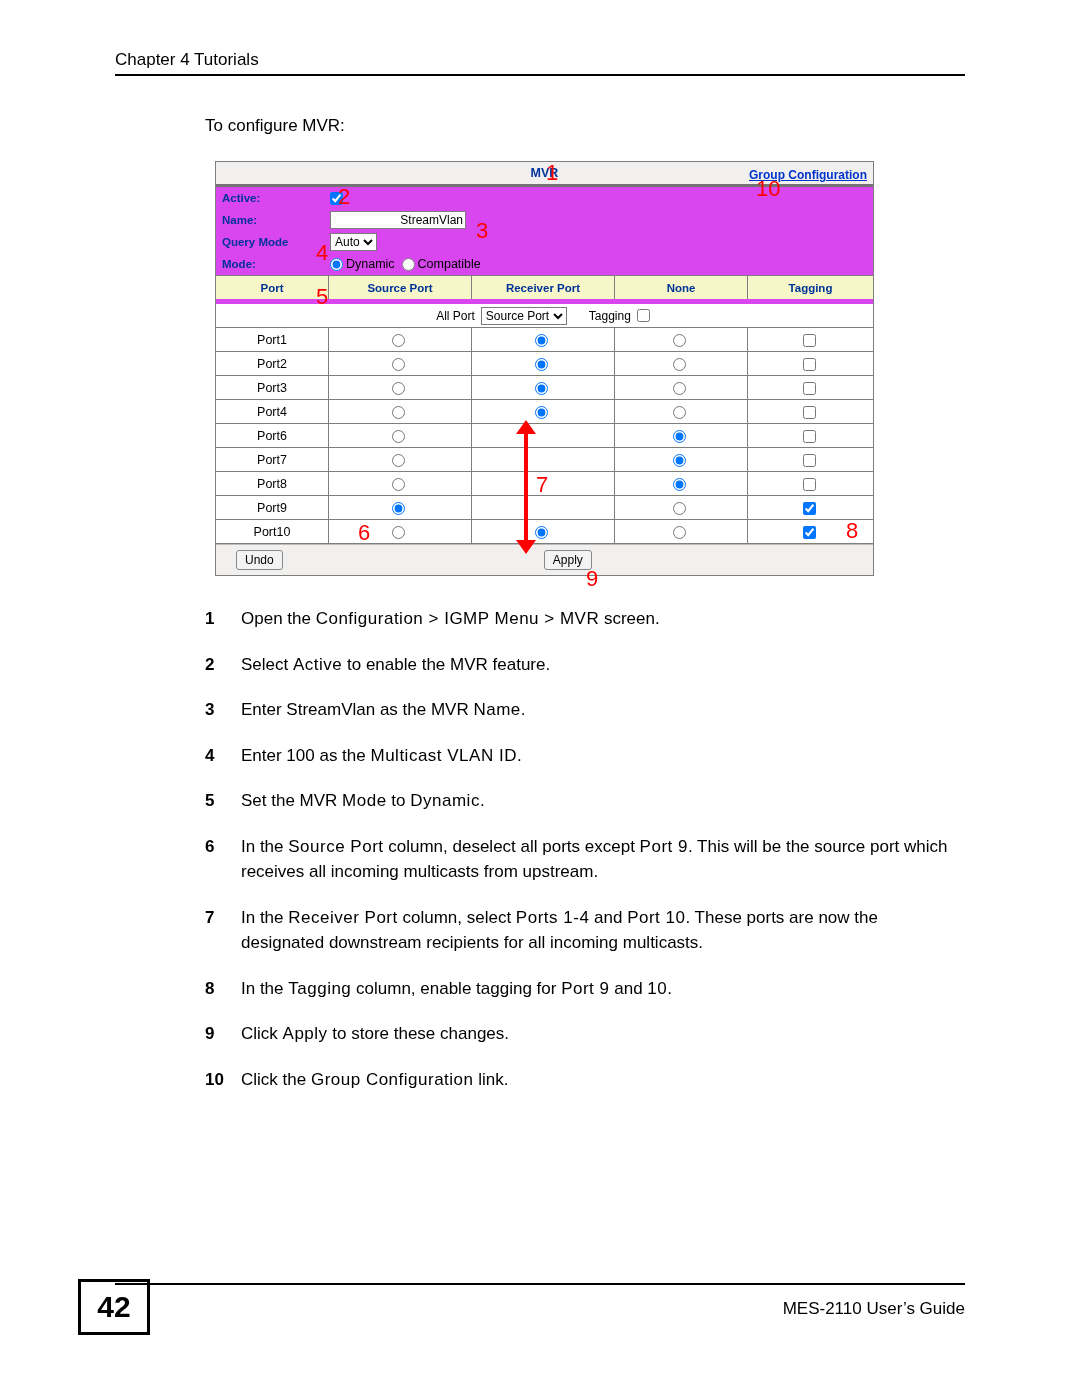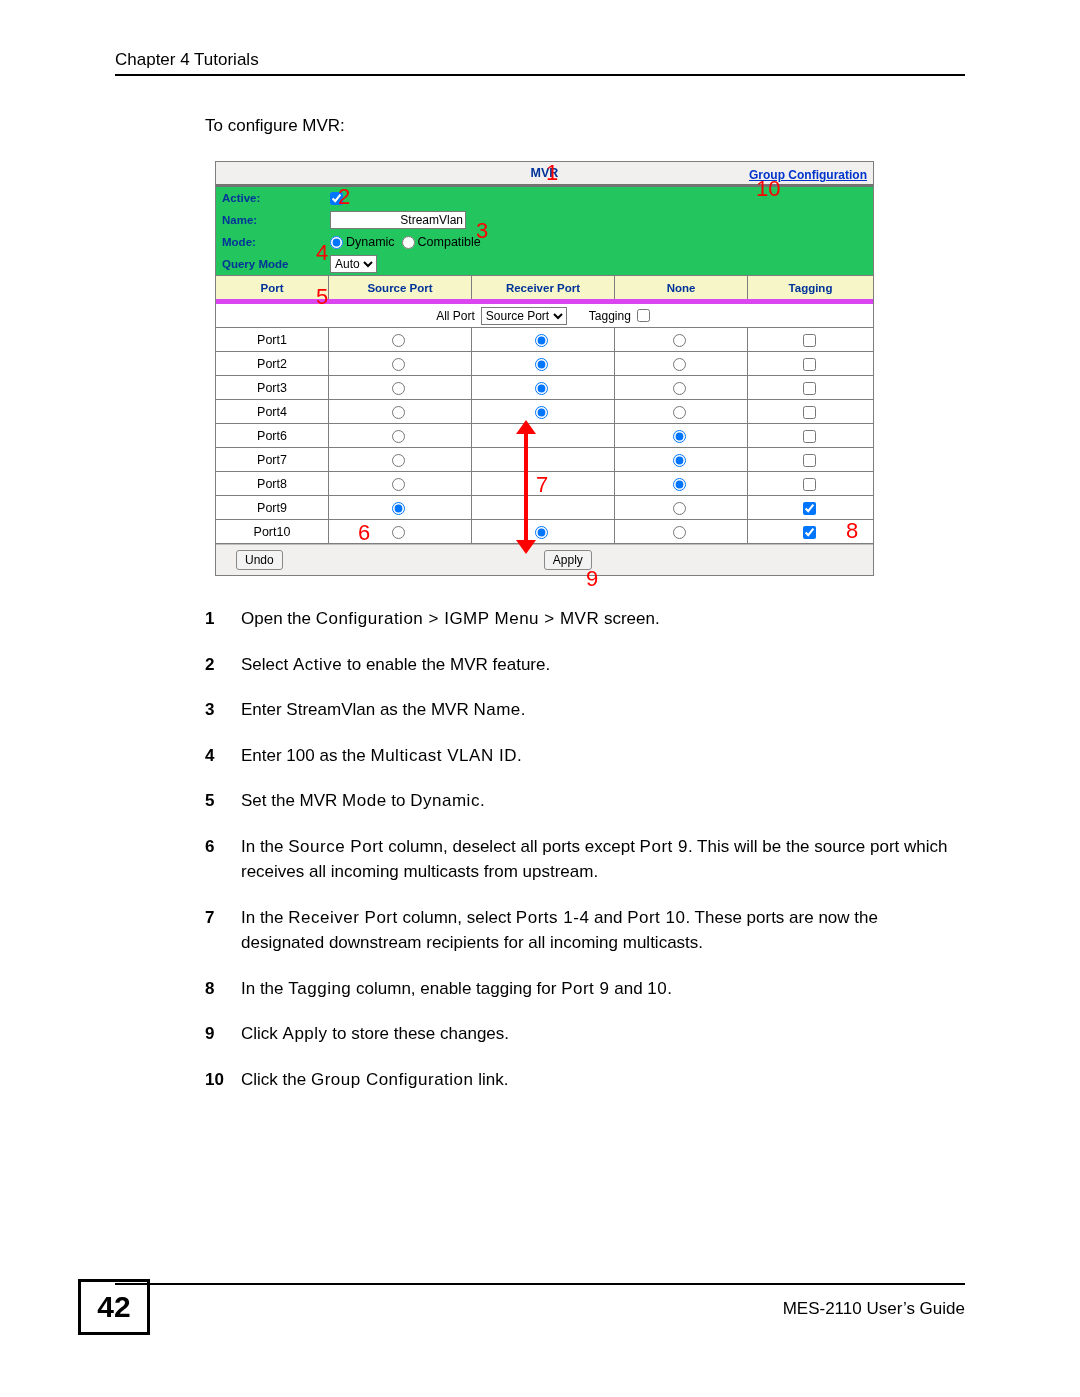--- a/index.html
+++ b/index.html
@@ -50,21 +50,21 @@
   .title-row a.gc-link {
     position: absolute;
     right: 6px;
     top: 2px;
     color: #0033cc;
     font-weight: bold;
     text-decoration: underline;
     font-size: 12px;
   }
   .settings {
-    background: #22c55e;
+    background: #d946ef;
   }
   .s-row {
     display: flex;
     align-items: center;
     height: 22px;
     padding-left: 6px;
   }
   .s-label {
     width: 108px;
     color: #003399;
@@ -242,30 +242,30 @@
     <div class="settings">
       <div class="s-row">
         <span class="s-label">Active:</span>
         <input type="checkbox" checked="" style="">
       </div>
       <div class="s-row">
         <span class="s-label">Name:</span>
         <input class="txt" value="StreamVlan" style="">
       </div>
       <div class="s-row">
+        <span class="s-label">Query Mode</span>
+        <select class="sel">
+          <option>Auto</option>
+        </select>
+      </div>
+      <div class="s-row">
         <span class="s-label">Mode:</span>
         <label><input type="radio" name="mode" checked="" style=""><span>Dynamic</span></label>
         &nbsp;&nbsp;
         <label><input type="radio" name="mode" style=""><span>Compatible</span></label>
-      </div>
-      <div class="s-row">
-        <span class="s-label">Query Mode</span>
-        <select class="sel">
-          <option>Auto</option>
-        </select>
       </div>
     </div>
 
     <table class="ports">
       <tbody>
           <tr>
         <th style="width:110px">Port</th>
         <th style="width:140px">Source Port</th>
         <th style="width:140px">Receiver Port</th>
         <th style="width:130px">None</th>

